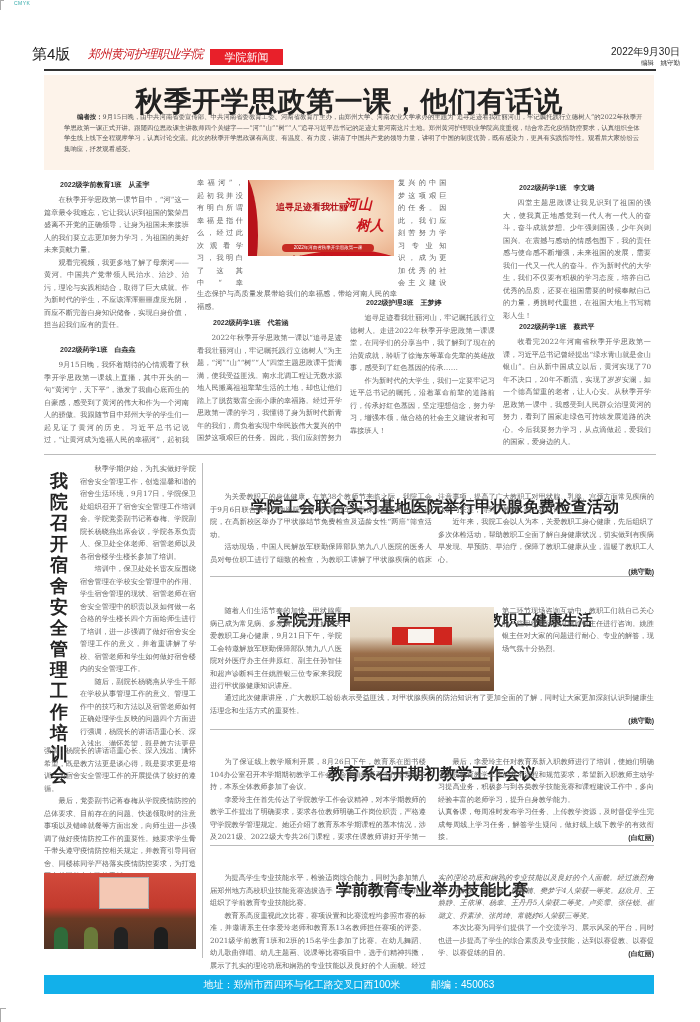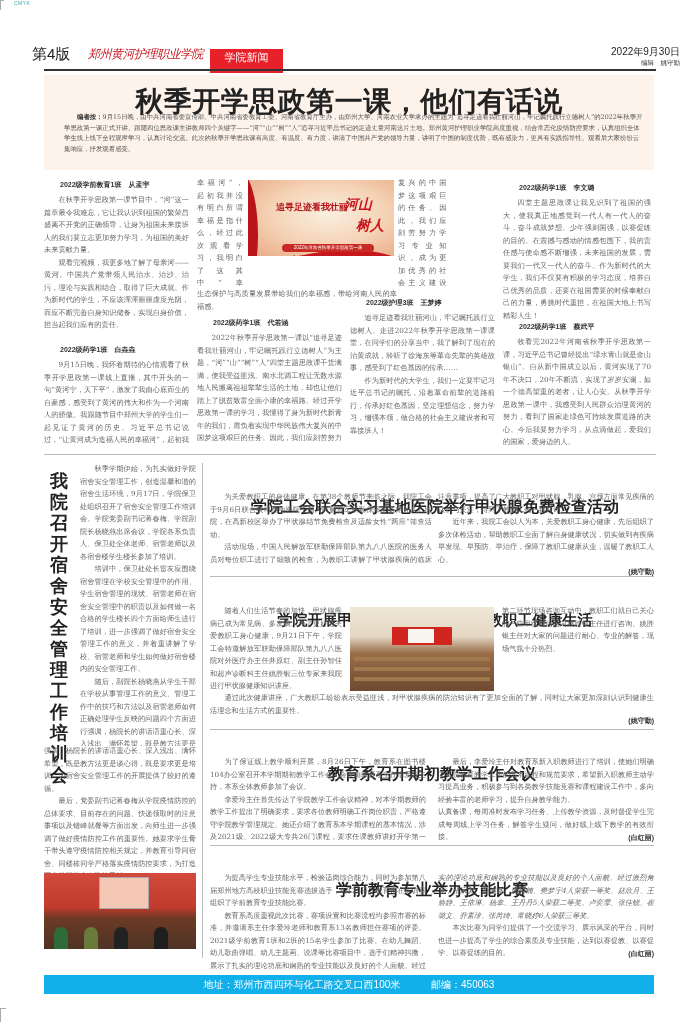--- a/index.html
+++ b/index.html
@@ -3,21 +3,21 @@
 <meta charset="utf-8">
 <style>
   * { box-sizing: border-box; margin: 0; padding: 0; }
   html, body { width: 700px; height: 1022px; background: #fff; overflow: hidden; }
   body { position: relative; font-family: "DejaVu Serif", "Liberation Serif", serif; color: #555; }
   .abs { position: absolute; }
   .cmyk { left: 14px; top: 0; font-family: "Liberation Sans", sans-serif; font-size: 5px; color: #3aa; letter-spacing: 0.5px; }
   .crop { border-left: 1px solid #aaa; }
   .issue { left: 32px; top: 45px; font-family: "Liberation Sans", sans-serif; font-size: 15px; color: #222; font-weight: normal; }
   .school-logo { left: 88px; top: 46px; font-family: "DejaVu Serif", serif; font-style: italic; font-size: 12px; color: #c8161d; letter-spacing: -0.5px; }
-  .section-tag { left: 210px; top: 49px; width: 73px; height: 24px; background: #e8202a; color: #fff; font-family: "Liberation Sans", sans-serif; font-size: 11px; text-align: center; line-height: 16px; }
+  .section-tag { left: 210px; top: 49px; width: 73px; height: 16px; background: #e8202a; color: #fff; font-family: "Liberation Sans", sans-serif; font-size: 11px; text-align: center; line-height: 16px; }
   .date { left: 560px; top: 45px; width: 120px; text-align: right; font-family: "Liberation Sans", sans-serif; font-size: 10px; color: #222; }
   .editor { left: 560px; top: 59px; width: 120px; text-align: right; font-family: "Liberation Sans", sans-serif; font-size: 6.5px; color: #333; }
   .rule-top { left: 32px; top: 69px; width: 452px; border-top: 2px solid #333; }
   
   .lead-box { left: 33px; top: 75px; width: 450px; height: 95px; background: #fdf3ea; }
   .lead-title { left: 33px; top: 83px; width: 450px; text-align: center; font-size: 28px; font-weight: bold; color: #222; letter-spacing: 0.5px; }
   .lead-text { left: 48px; top: 112px; width: 420px; font-size: 6.4px; line-height: 10.5px; color: #555; text-indent: 13px; }
   .lead-text b { color: #333; }
   
   .byline { font-family: "Liberation Sans", sans-serif; font-size: 7px; font-weight: bold; color: #333; }
@@ -115,21 +115,21 @@
   <div class="byline" style="padding-left:16px;margin-bottom:4px;">2022级护理3班　王梦婷</div>
   <div class="body">
     <p>追寻足迹看我壮丽河山，牢记嘱托践行立德树人。走进2022年秋季开学思政第一课课堂，在同学们的分享当中，我了解到了现在的治黄成就，聆听了徐海东等革命先辈的英雄故事，感受到了红色基因的传承……</p>
     <p>作为新时代的大学生，我们一定要牢记习近平总书记的嘱托，沿着革命前辈的道路前行，传承好红色基因，坚定理想信念，努力学习，增强本领，做合格的社会主义建设者和可靠接班人！</p>
   </div>
 </div>
 
 <div class="abs" style="left:503px;top:183px;width:148px;">
   <div class="byline" style="padding-left:16px;margin-bottom:4px;">2022级药学1班　李文璐</div>
   <div class="body">
-    <p>四堂主题思政课让我见识到了祖国的强大，使我真正地感觉到一代人有一代人的奋斗，奋斗成就梦想。少年强则国强，以赛促练的目的。在震撼与感动的情感包围下，我的责任感与使命感不断增强，未来祖国的发展，需要我们一代又一代人的奋斗。作为新时代的大学生，我们不仅要有积极的学习态度，培养自己优秀的品质，还要在祖国需要的时候奉献自己的力量，勇挑时代重担，在祖国大地上书写精彩人生！</p>
+    <p>四堂主题思政课让我见识到了祖国的强大，使我真正地感觉到一代人有一代人的奋斗，奋斗成就梦想。少年强则国强，少年兴则国兴。在震撼与感动的情感包围下，我的责任感与使命感不断增强，未来祖国的发展，需要我们一代又一代人的奋斗。作为新时代的大学生，我们不仅要有积极的学习态度，培养自己优秀的品质，还要在祖国需要的时候奉献自己的力量，勇挑时代重担，在祖国大地上书写精彩人生！</p>
   </div>
 </div>
 <div class="abs" style="left:503px;top:322px;width:148px;">
   <div class="byline" style="padding-left:16px;margin-bottom:4px;">2022级药学1班　蔡武平</div>
   <div class="body">
     <p>收看完2022年河南省秋季开学思政第一课，习近平总书记曾经提出“绿水青山就是金山银山”。自从新中国成立以后，黄河实现了70年不决口，20年不断流，实现了岁岁安澜，如一个德高望重的老者，让人心安。从秋季开学思政第一课中，我感受到人民群众治理黄河的努力，看到了国家走绿色可持续发展道路的决心。今后我要努力学习，从点滴做起，爱我们的国家，爱身边的人。</p>
   </div>
 </div>
 
 <div class="abs divider" style="left:44px;top:454px;width:612px;"></div>

